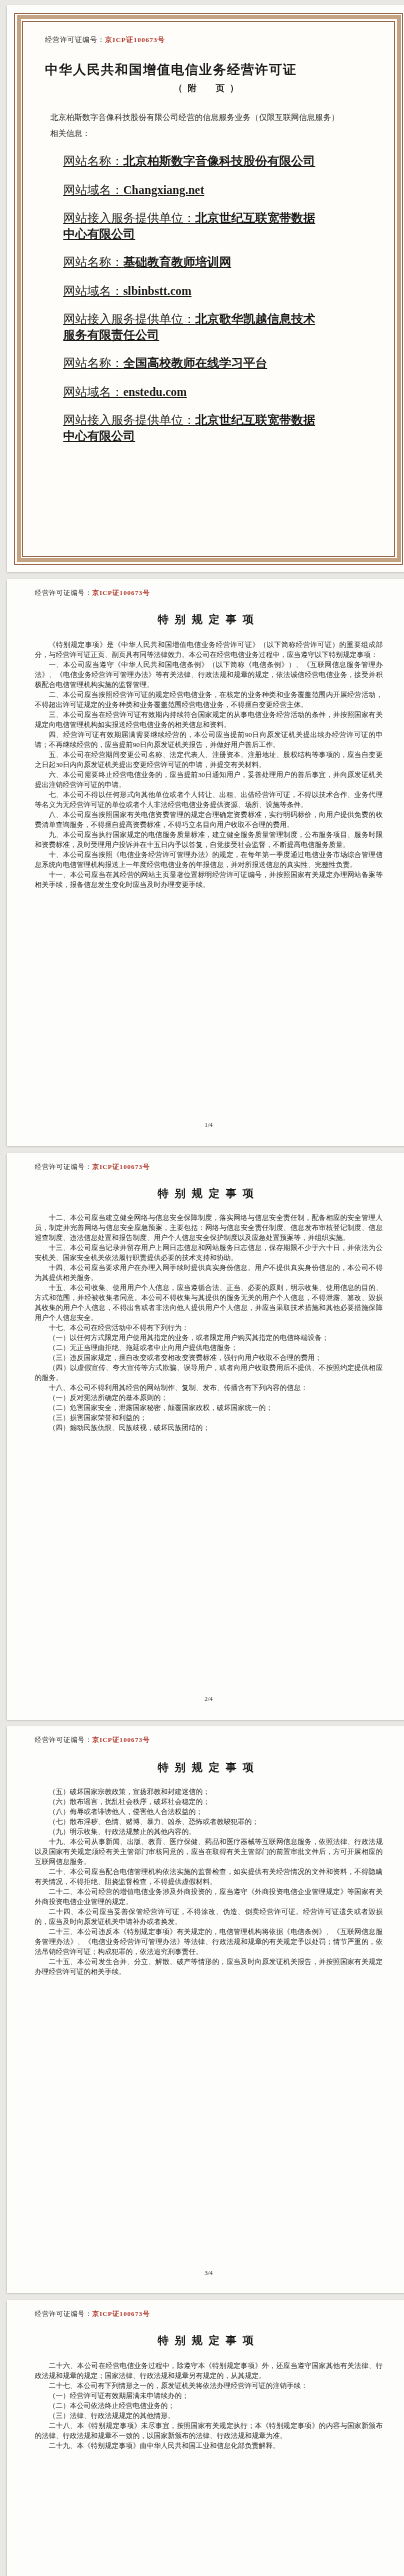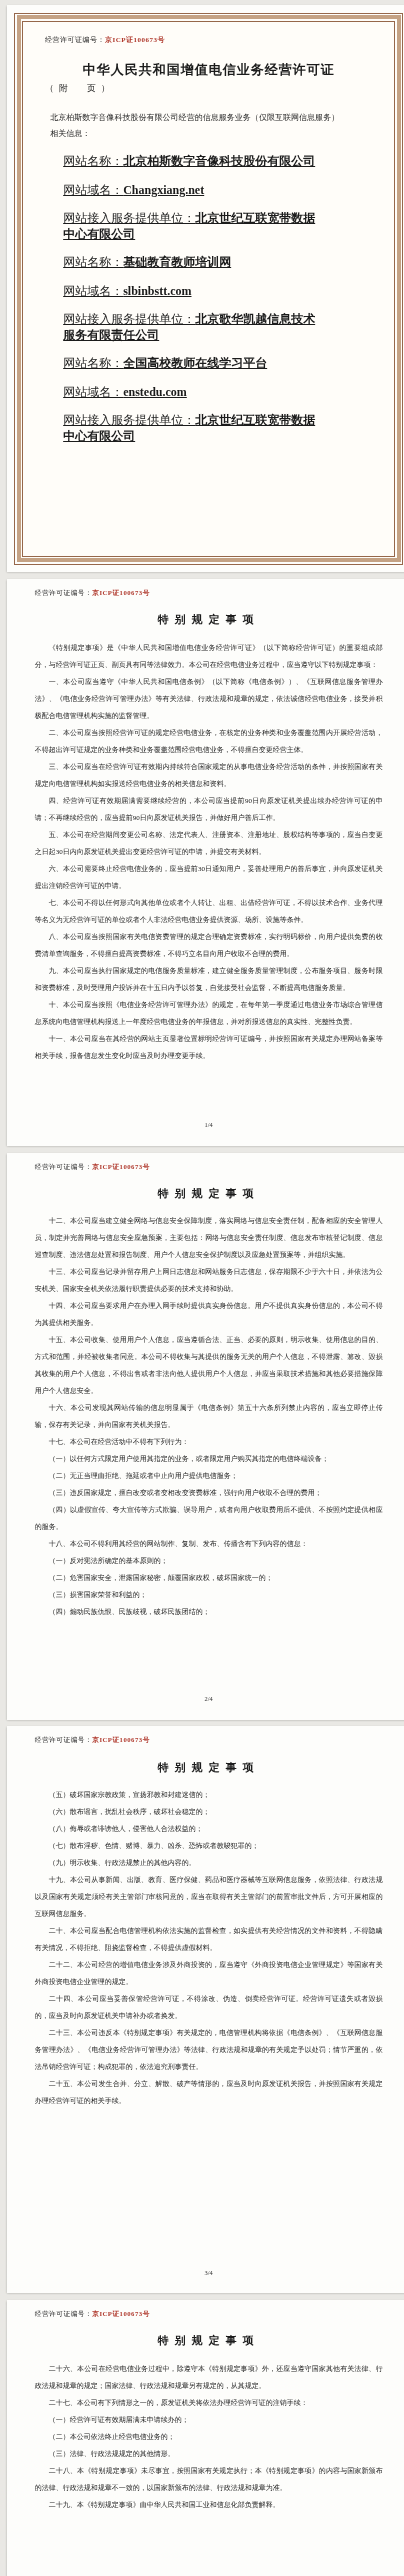--- a/index.html
+++ b/index.html
@@ -16,36 +16,36 @@
   
   .cert { padding:7.7px; }
   .frame1 { height:100%; box-sizing:border-box; border:1px solid #96674a; padding:1.5px; }
   .frame2 { height:100%; box-sizing:border-box; border:4.6px solid #c4a284; padding:1.5px;
             background:#fffdf9; }
   .frame3 { height:100%; box-sizing:border-box; border:1px solid #96674a; padding:13.4px 21.6px; }
 
   .lic-line { font-size:7px; letter-spacing:0.5px; }
   .lic-no { color:#b03a2e; font-weight:bold; }
 
-  .cert-title { text-align:center; font-size:13px; font-weight:bold;
+  .cert-title { font-size:13px; font-weight:bold;
                 letter-spacing:1px; margin:15.5px 0 4.1px; }
-  .cert-subtitle { text-align:left; font-size:8.8px; letter-spacing:5.2px; margin:0 0 15.5px; }
+  .cert-subtitle { text-align:center; font-size:8.8px; letter-spacing:5.2px; margin:0 0 15.5px;font-weight:bold; }
 
   .cert-text { width:289px; margin:0 auto 0 5.2px; }
   .cert-intro { font-size:8px; line-height:15.5px; margin:0 0 3.1px; text-align:justify; }
   .kv p { margin:13px; font-size:12px; line-height:15.5px;text-decoration:underline; }
   .kv .k { font-weight:normal; }
   .kv .v { font-weight:bold; }
 
   
   .reg { padding:10px 28px 0; }
   .reg-head { font-size:6.7px; margin:0 0 15.5px; letter-spacing:0.5px; }
   .reg-title { text-align:center; font-size:10.8px; font-weight:bold;
                letter-spacing:6.2px; margin:0 0 12.4px; }
-  .reg-body p { margin:0; font-size:7px; line-height:17px;
+  .reg-body p { margin:0; font-size:7px; line-height:10px;
                 text-align:justify; text-indent:2em; }
   .pageno { position:absolute; bottom:17.5px; left:0; width:100%;
             text-align:center; font-size:6.4px; color:#333; }
 </style>
 </head>
 <body>
 
 <div class="canvas">
 
   <section class="page cert">
@@ -101,21 +101,20 @@
   <section class="page reg">
     <div class="reg-head">
       <span>经营许可证编号：</span><span class="lic-no">京ICP证100673号</span>
     </div>
     <h2 class="reg-title">特别规定事项</h2>
     <div class="reg-body">
         <p>十二、本公司应当建立健全网络与信息安全保障制度，落实网络与信息安全责任制，配备相应的安全管理人员，制定并完善网络与信息安全应急预案，主要包括：网络与信息安全责任制度、信息发布审核登记制度、信息巡查制度、违法信息处置和报告制度、用户个人信息安全保护制度以及应急处置预案等，并组织实施。</p>
         <p>十三、本公司应当记录并留存用户上网日志信息和网站服务日志信息，保存期限不少于六十日，并依法为公安机关、国家安全机关依法履行职责提供必要的技术支持和协助。</p>
         <p>十四、本公司应当要求用户在办理入网手续时提供真实身份信息。用户不提供真实身份信息的，本公司不得为其提供相关服务。</p>
         <p>十五、本公司收集、使用用户个人信息，应当遵循合法、正当、必要的原则，明示收集、使用信息的目的、方式和范围，并经被收集者同意。本公司不得收集与其提供的服务无关的用户个人信息，不得泄露、篡改、毁损其收集的用户个人信息，不得出售或者非法向他人提供用户个人信息，并应当采取技术措施和其他必要措施保障用户个人信息安全。</p>
-        <p>十六、本公司发现其网站传输的信息明显属于《电信条例》第五十六条所列禁止内容的，应当立即停止传输，保存有关记录，并向国家有关机关报告。</p>
         <p>十七、本公司在经营活动中不得有下列行为：</p>
         <p>（一）以任何方式限定用户使用其指定的业务，或者限定用户购买其指定的电信终端设备；</p>
         <p>（二）无正当理由拒绝、拖延或者中止向用户提供电信服务；</p>
         <p>（三）违反国家规定，擅自改变或者变相改变资费标准，强行向用户收取不合理的费用；</p>
         <p>（四）以虚假宣传、夸大宣传等方式欺骗、误导用户，或者向用户收取费用后不提供、不按照约定提供相应的服务。</p>
         <p>十八、本公司不得利用其经营的网站制作、复制、发布、传播含有下列内容的信息：</p>
         <p>（一）反对宪法所确定的基本原则的；</p>
         <p>（二）危害国家安全，泄露国家秘密，颠覆国家政权，破坏国家统一的；</p>
         <p>（三）损害国家荣誉和利益的；</p>
         <p>（四）煽动民族仇恨、民族歧视，破坏民族团结的；</p>

